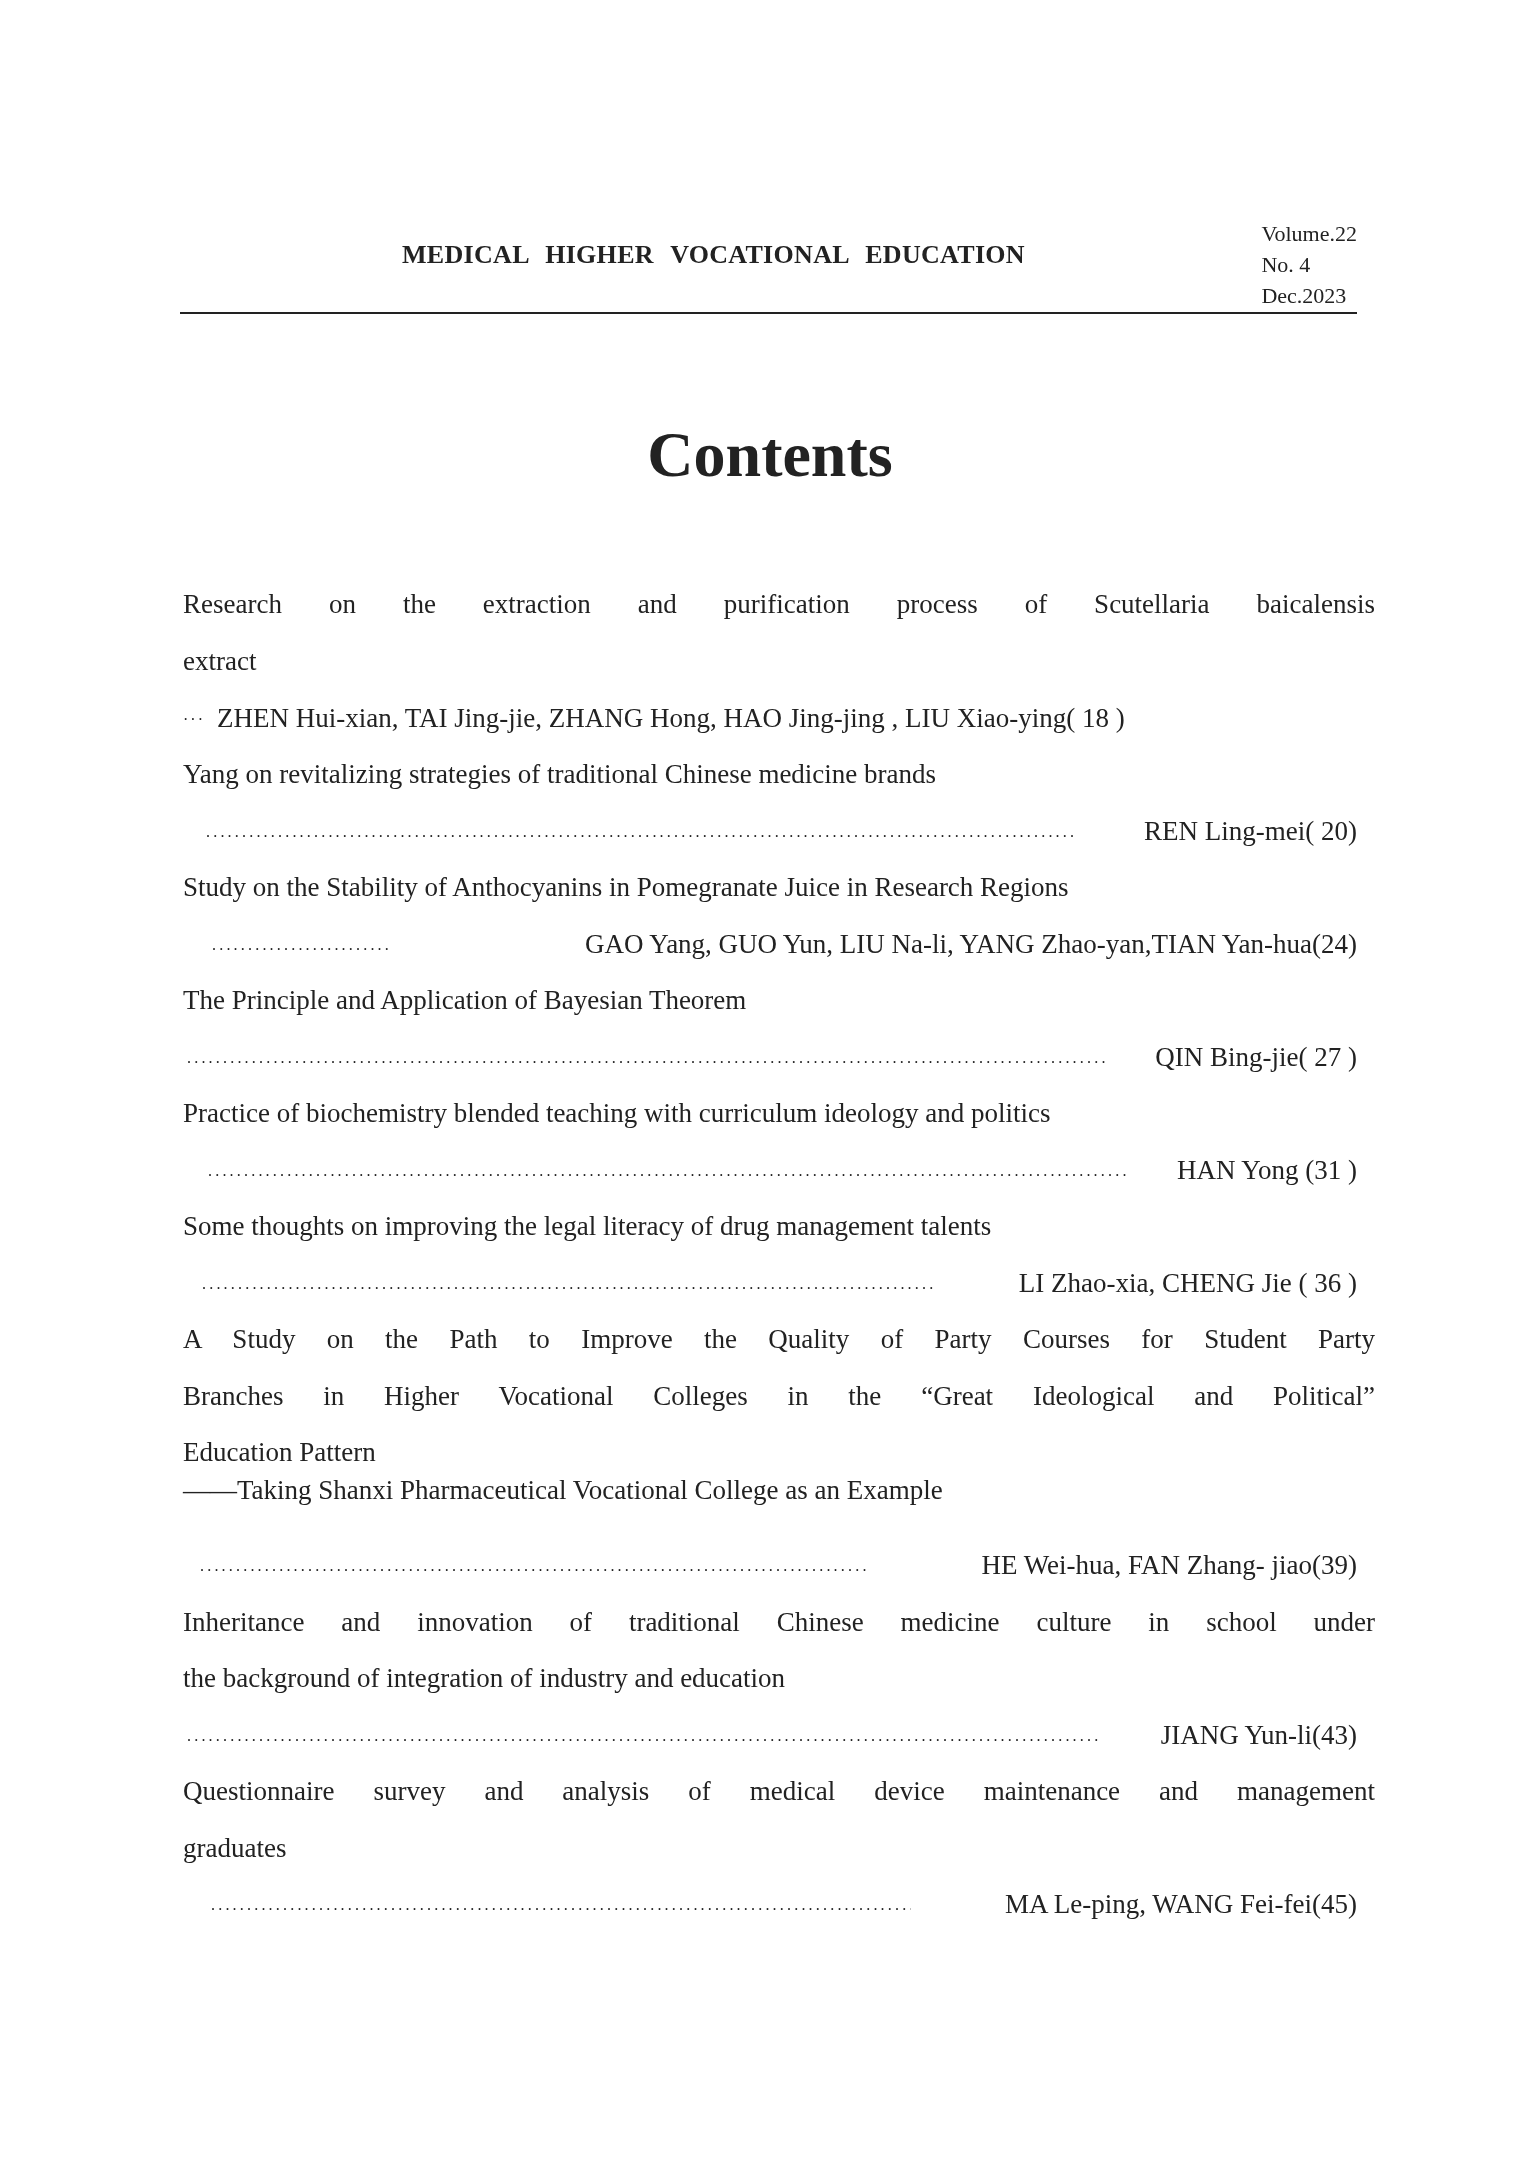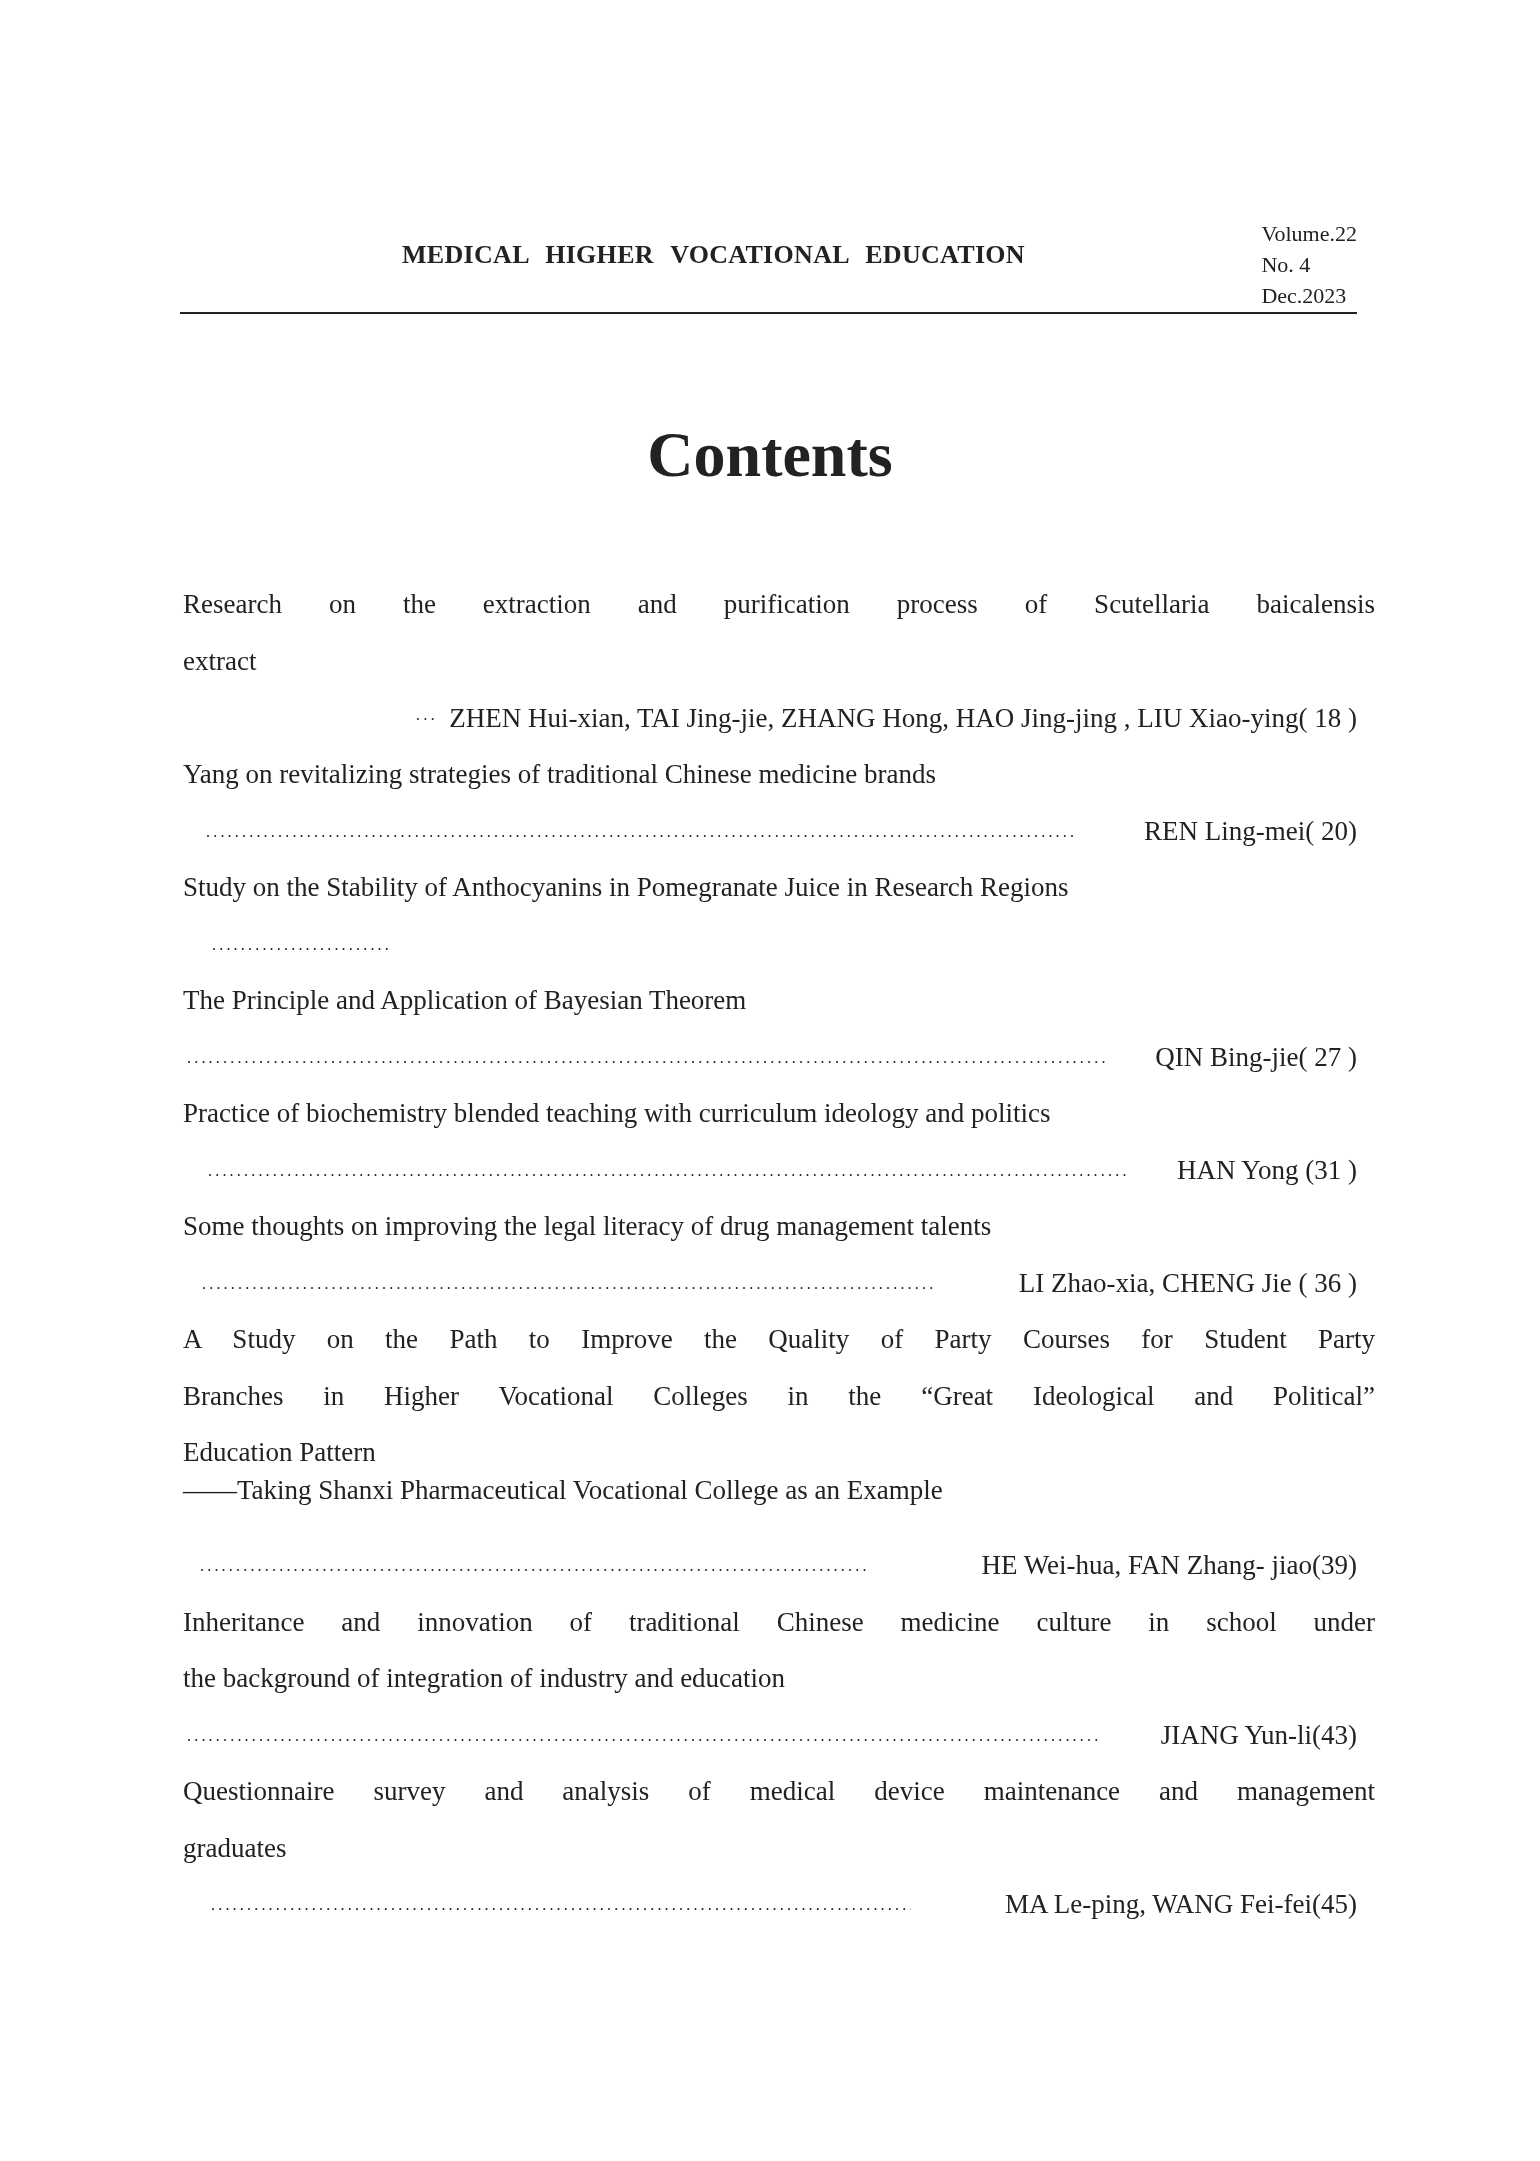--- a/index.html
+++ b/index.html
@@ -28,33 +28,34 @@
   <div>Volume.22</div>
   <div>No. 4</div>
   <div>Dec.2023</div>
 </div>
 <div class="rule"></div>
 
 <div class="contents-title">Contents</div>
 
 <div class="line justify" style="top:588px">Research on the extraction and purification process of Scutellaria baicalensis</div>
 <div class="line" style="top:645px">extract</div>
-<div class="line" style="top:702px; width:1174px;text-align:right;">
+<div class="line" style="top:702px; width:1174px;">
   <span class="lead-dots">···</span><span>ZHEN Hui-xian, TAI Jing-jie, ZHANG Hong, HAO Jing-jing , LIU Xiao-ying</span><span>( 18 )</span>
 </div>
 
 <div class="line" style="top:758px">Yang on revitalizing strategies of traditional Chinese medicine brands</div>
 <div class="line" style="top:815px">
   <span class="dots" style="left:23px; width:870px;">........................................................................................................................................................................................................</span>
   <span class="author" style="right:18px"><span>REN Ling-mei</span><span>( 20)</span></span>
 </div>
 
 <div class="line" style="top:871px">Study on the Stability of Anthocyanins in Pomegranate Juice in Research Regions</div>
 <div class="line" style="top:928px">
   <span class="dots" style="left:29px; width:178px;">........................................................................................................................................................................................................</span>
+  <span class="author" style="right:18px"><span>GAO Yang, GUO Yun, LIU Na-li, YANG Zhao-yan,TIAN Yan-hua</span><span>(24)</span></span>
 </div>
 
 <div class="line" style="top:984px">The Principle and Application of Bayesian Theorem</div>
 <div class="line" style="top:1041px">
   <span class="dots" style="left:4px; width:918px;">........................................................................................................................................................................................................</span>
   <span class="author" style="right:18px"><span>QIN Bing-jie</span><span>( 27 )</span></span>
 </div>
 
 <div class="line" style="top:1097px">Practice of biochemistry blended teaching with curriculum ideology and politics</div>
 <div class="line" style="top:1154px">

